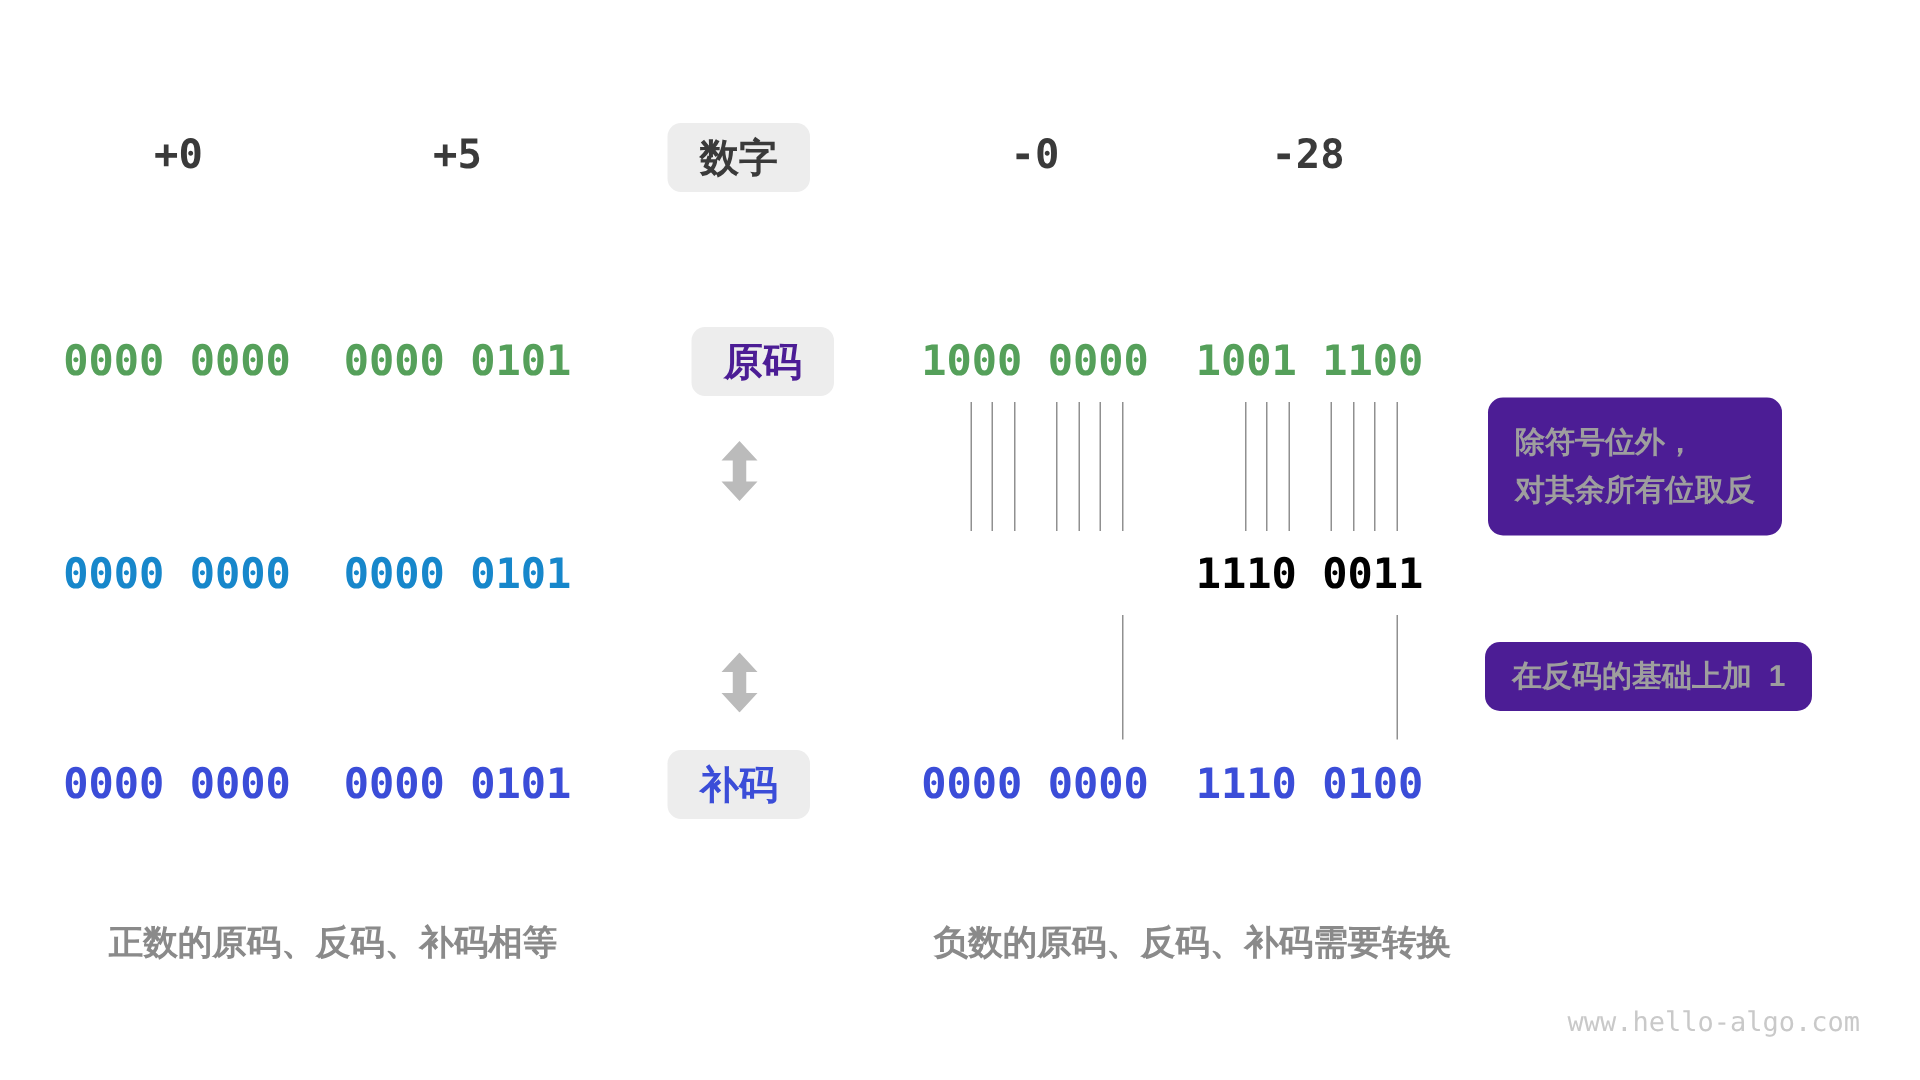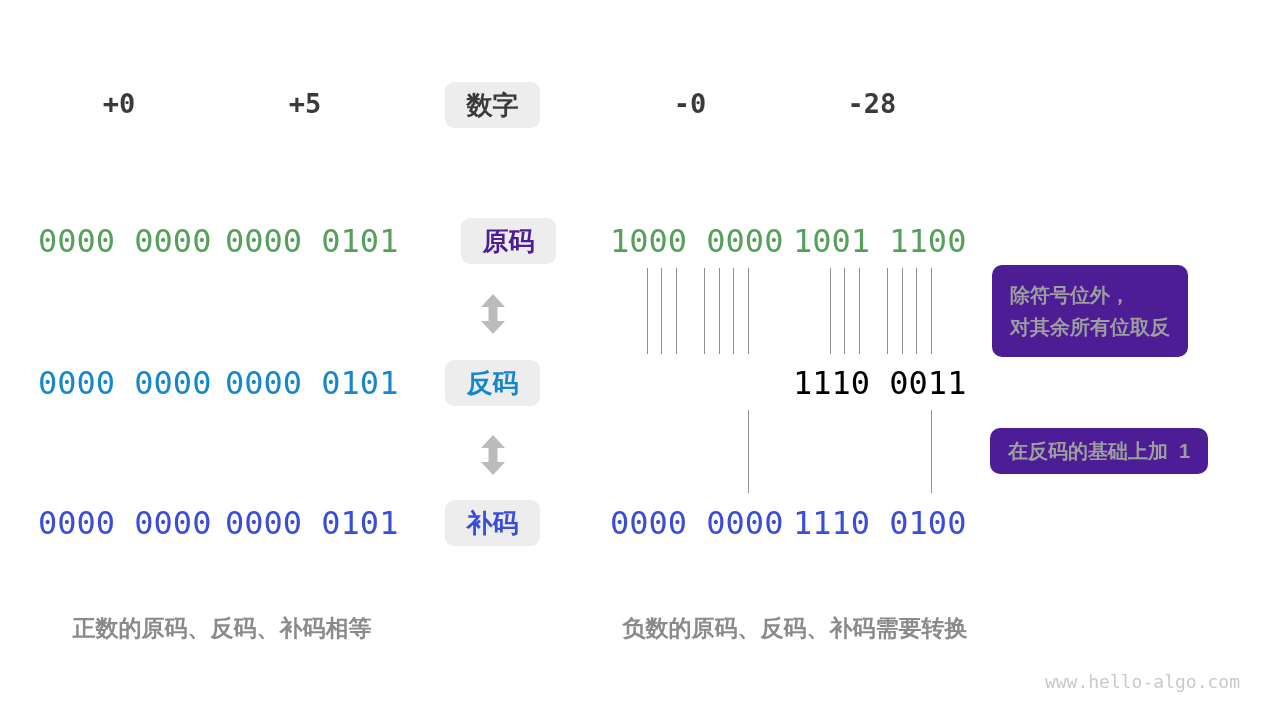--- a/index.html
+++ b/index.html
@@ -19,21 +19,21 @@
     position:absolute; left:445px; width:95px; height:46px;
     background:#EDEDED; border-radius:9px;
     display:flex; align-items:center; justify-content:center;
     font-weight:bold; font-size:26px;
   }
   .tb0{top:82px} .tb1{top:218px} .tb2{top:360px} .tb3{top:500px}
 
   
   .cell{
     position:absolute; width:160px; text-align:center;
-    font-family:"DejaVu Sans Mono", monospace; font-weight:normal; font-size:32px;
+    font-family:"DejaVu Sans Mono", monospace; font-weight:bold; font-size:28px;
     line-height:30px; white-space:pre;
   }
   .c1{left:38px} .c2{left:225px} .c3{left:610px} .c4{left:793px}
   .r1{top:226px} .r2{top:368px} .r3{top:508px}
 
   
   .arrow{position:absolute; left:479px; width:28px; height:40px;}
   .a1{top:294px} .a2{top:435px}
 
   
@@ -65,21 +65,20 @@
 
 <div class="canvas">
 
   <div class="hnum h1" style="color: rgb(58, 58, 58);">+0</div>
   <div class="hnum h2" style="color: rgb(58, 58, 58);">+5</div>
   <div class="hnum h3" style="color: rgb(58, 58, 58);">-0</div>
   <div class="hnum h4" style="color: rgb(58, 58, 58);">-28</div>
 
   <div class="tagbox tb0" style="color: rgb(58, 58, 58);">数字</div>
   <div class="tagbox tb1" style="color: #4c1d95; margin-left: 16px;">原码</div>
-  <div class="tagbox tb2" style="color: rgb(23, 135, 203);">反码</div>
   <div class="tagbox tb3" style="color: rgb(59, 77, 216);">补码</div>
 
   <div class="cell c1 r1" style="color: rgb(85, 160, 90);">0000 0000</div>
   <div class="cell c2 r1" style="color: rgb(85, 160, 90);">0000 0101</div>
   <div class="cell c3 r1" style="color: rgb(85, 160, 90);">1000 0000</div>
   <div class="cell c4 r1" style="color: rgb(85, 160, 90);">1001 1100</div>
 
   <div class="cell c1 r2" style="color: rgb(23, 135, 203);">0000 0000</div>
   <div class="cell c2 r2" style="color: rgb(23, 135, 203);">0000 0101</div>
   <div class="cell c4 r2" style="color: #000000;">1110 0011</div>

